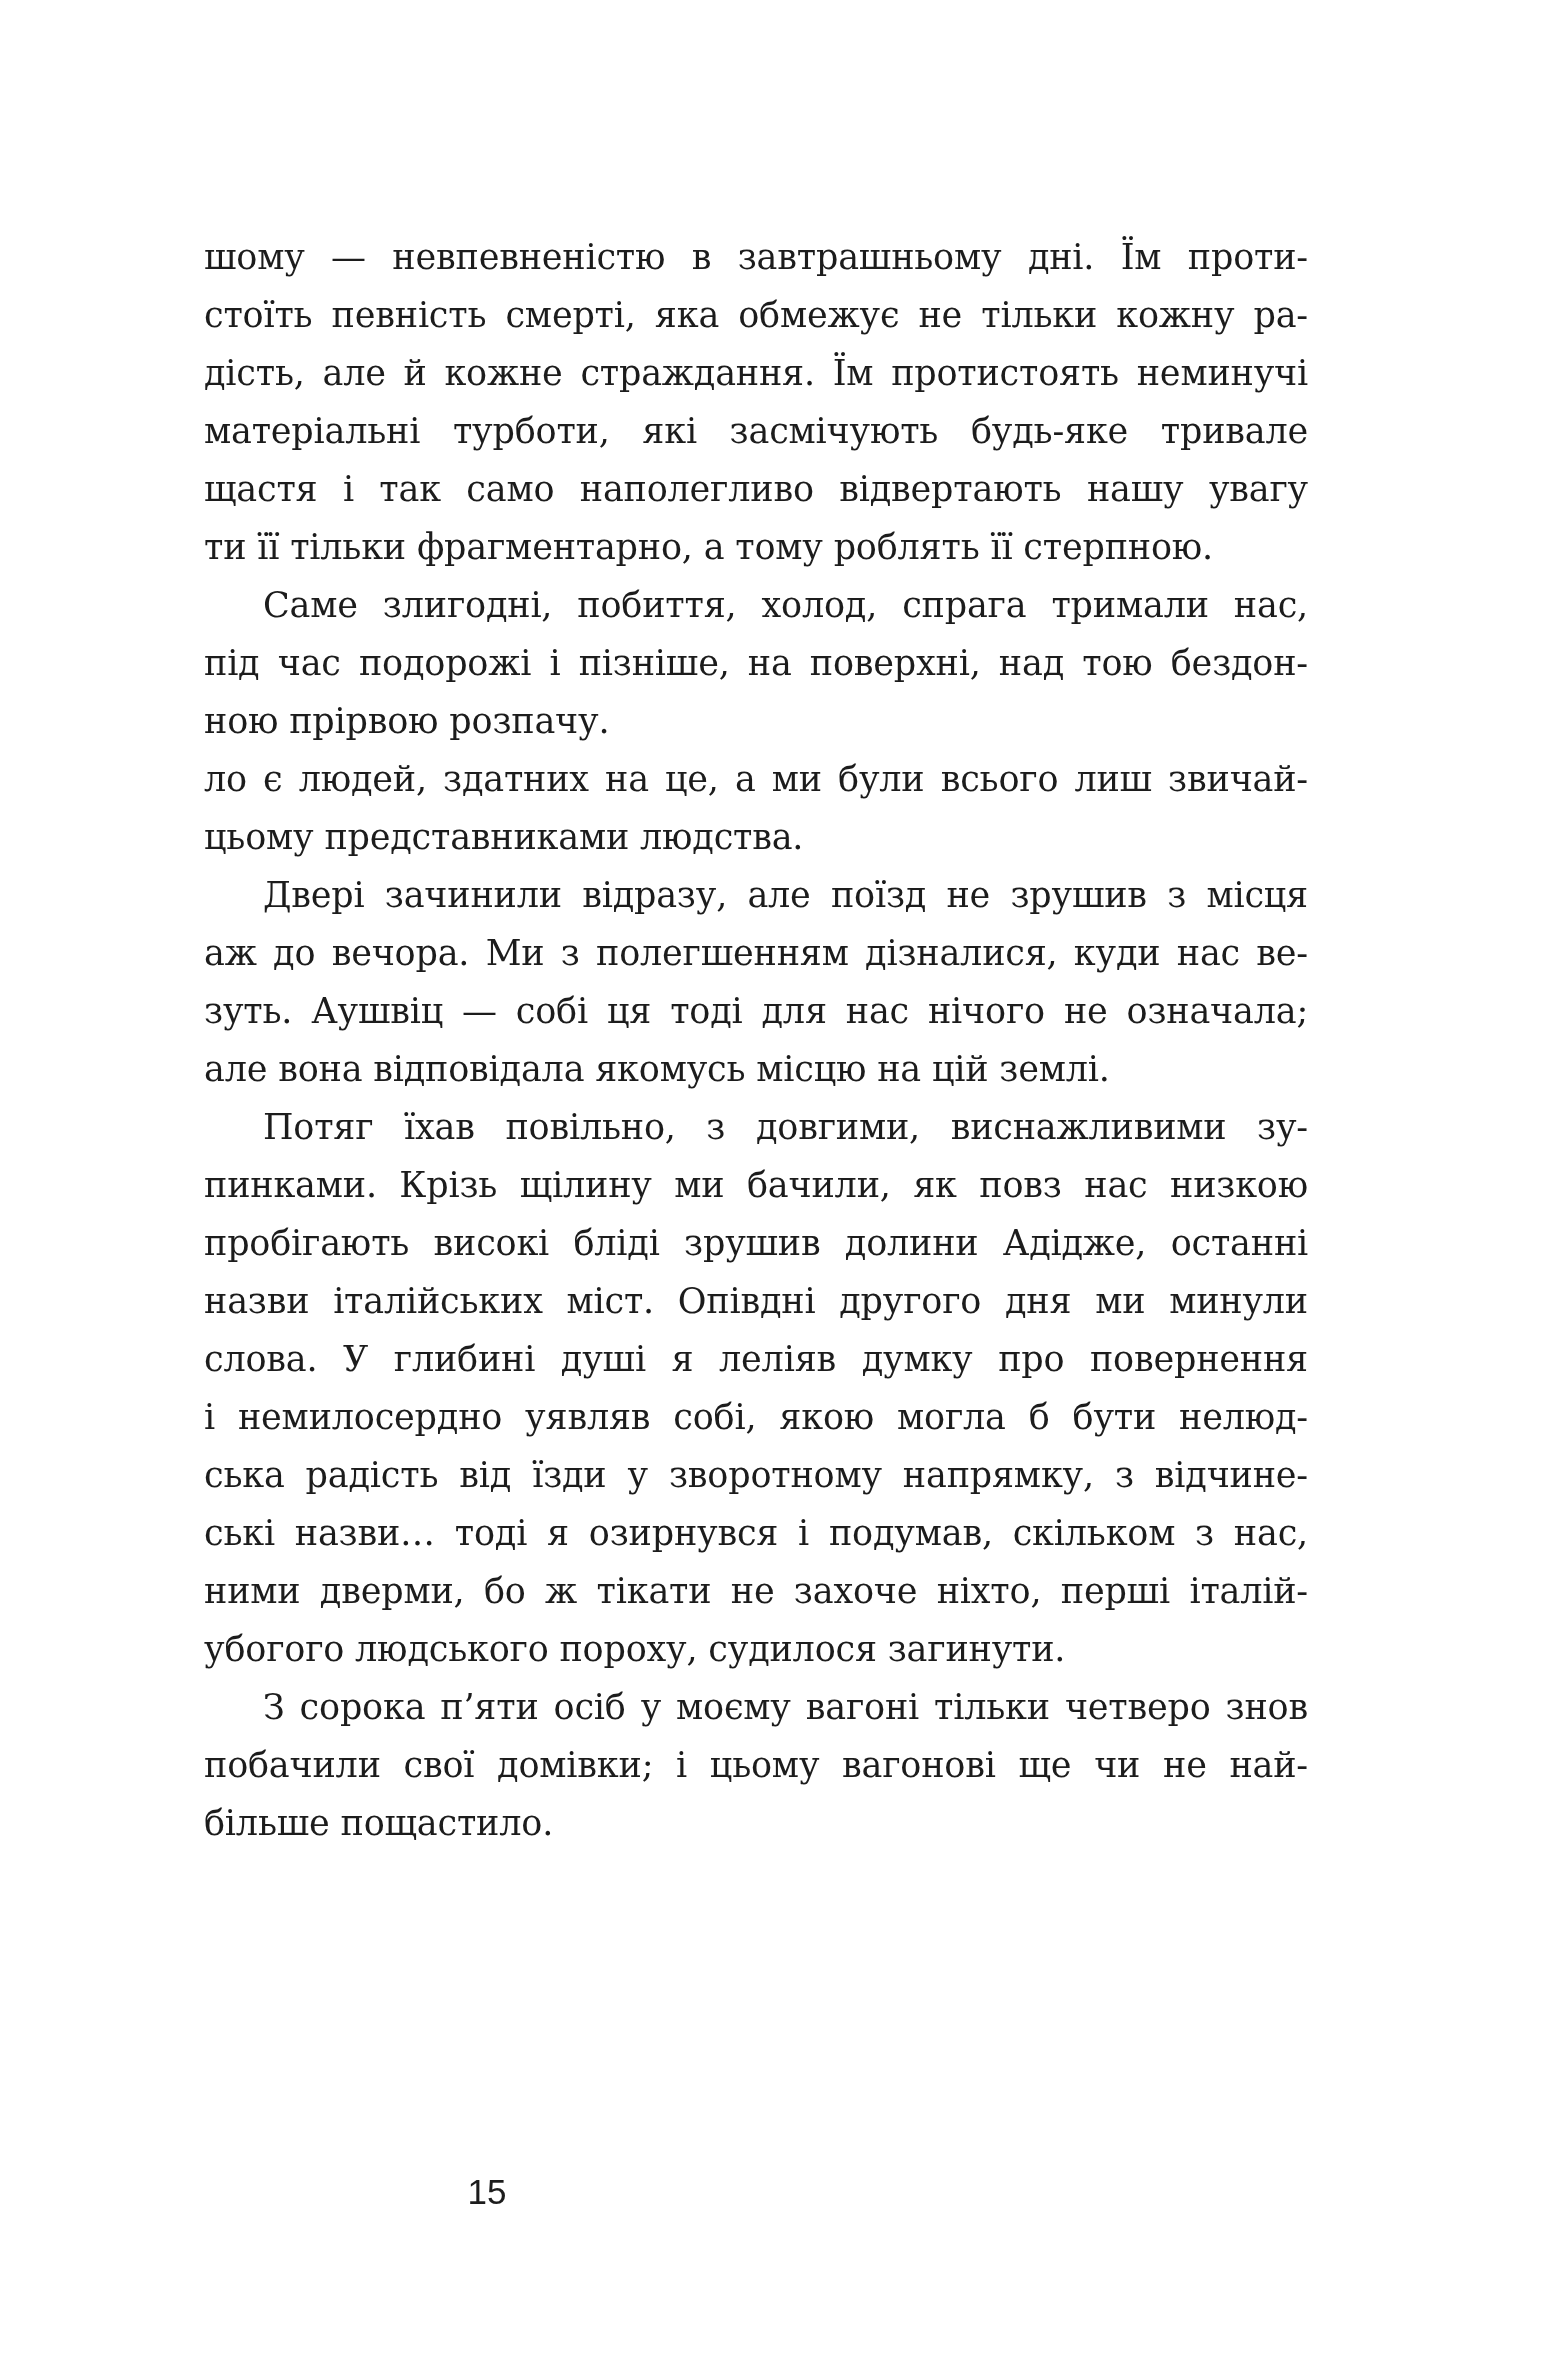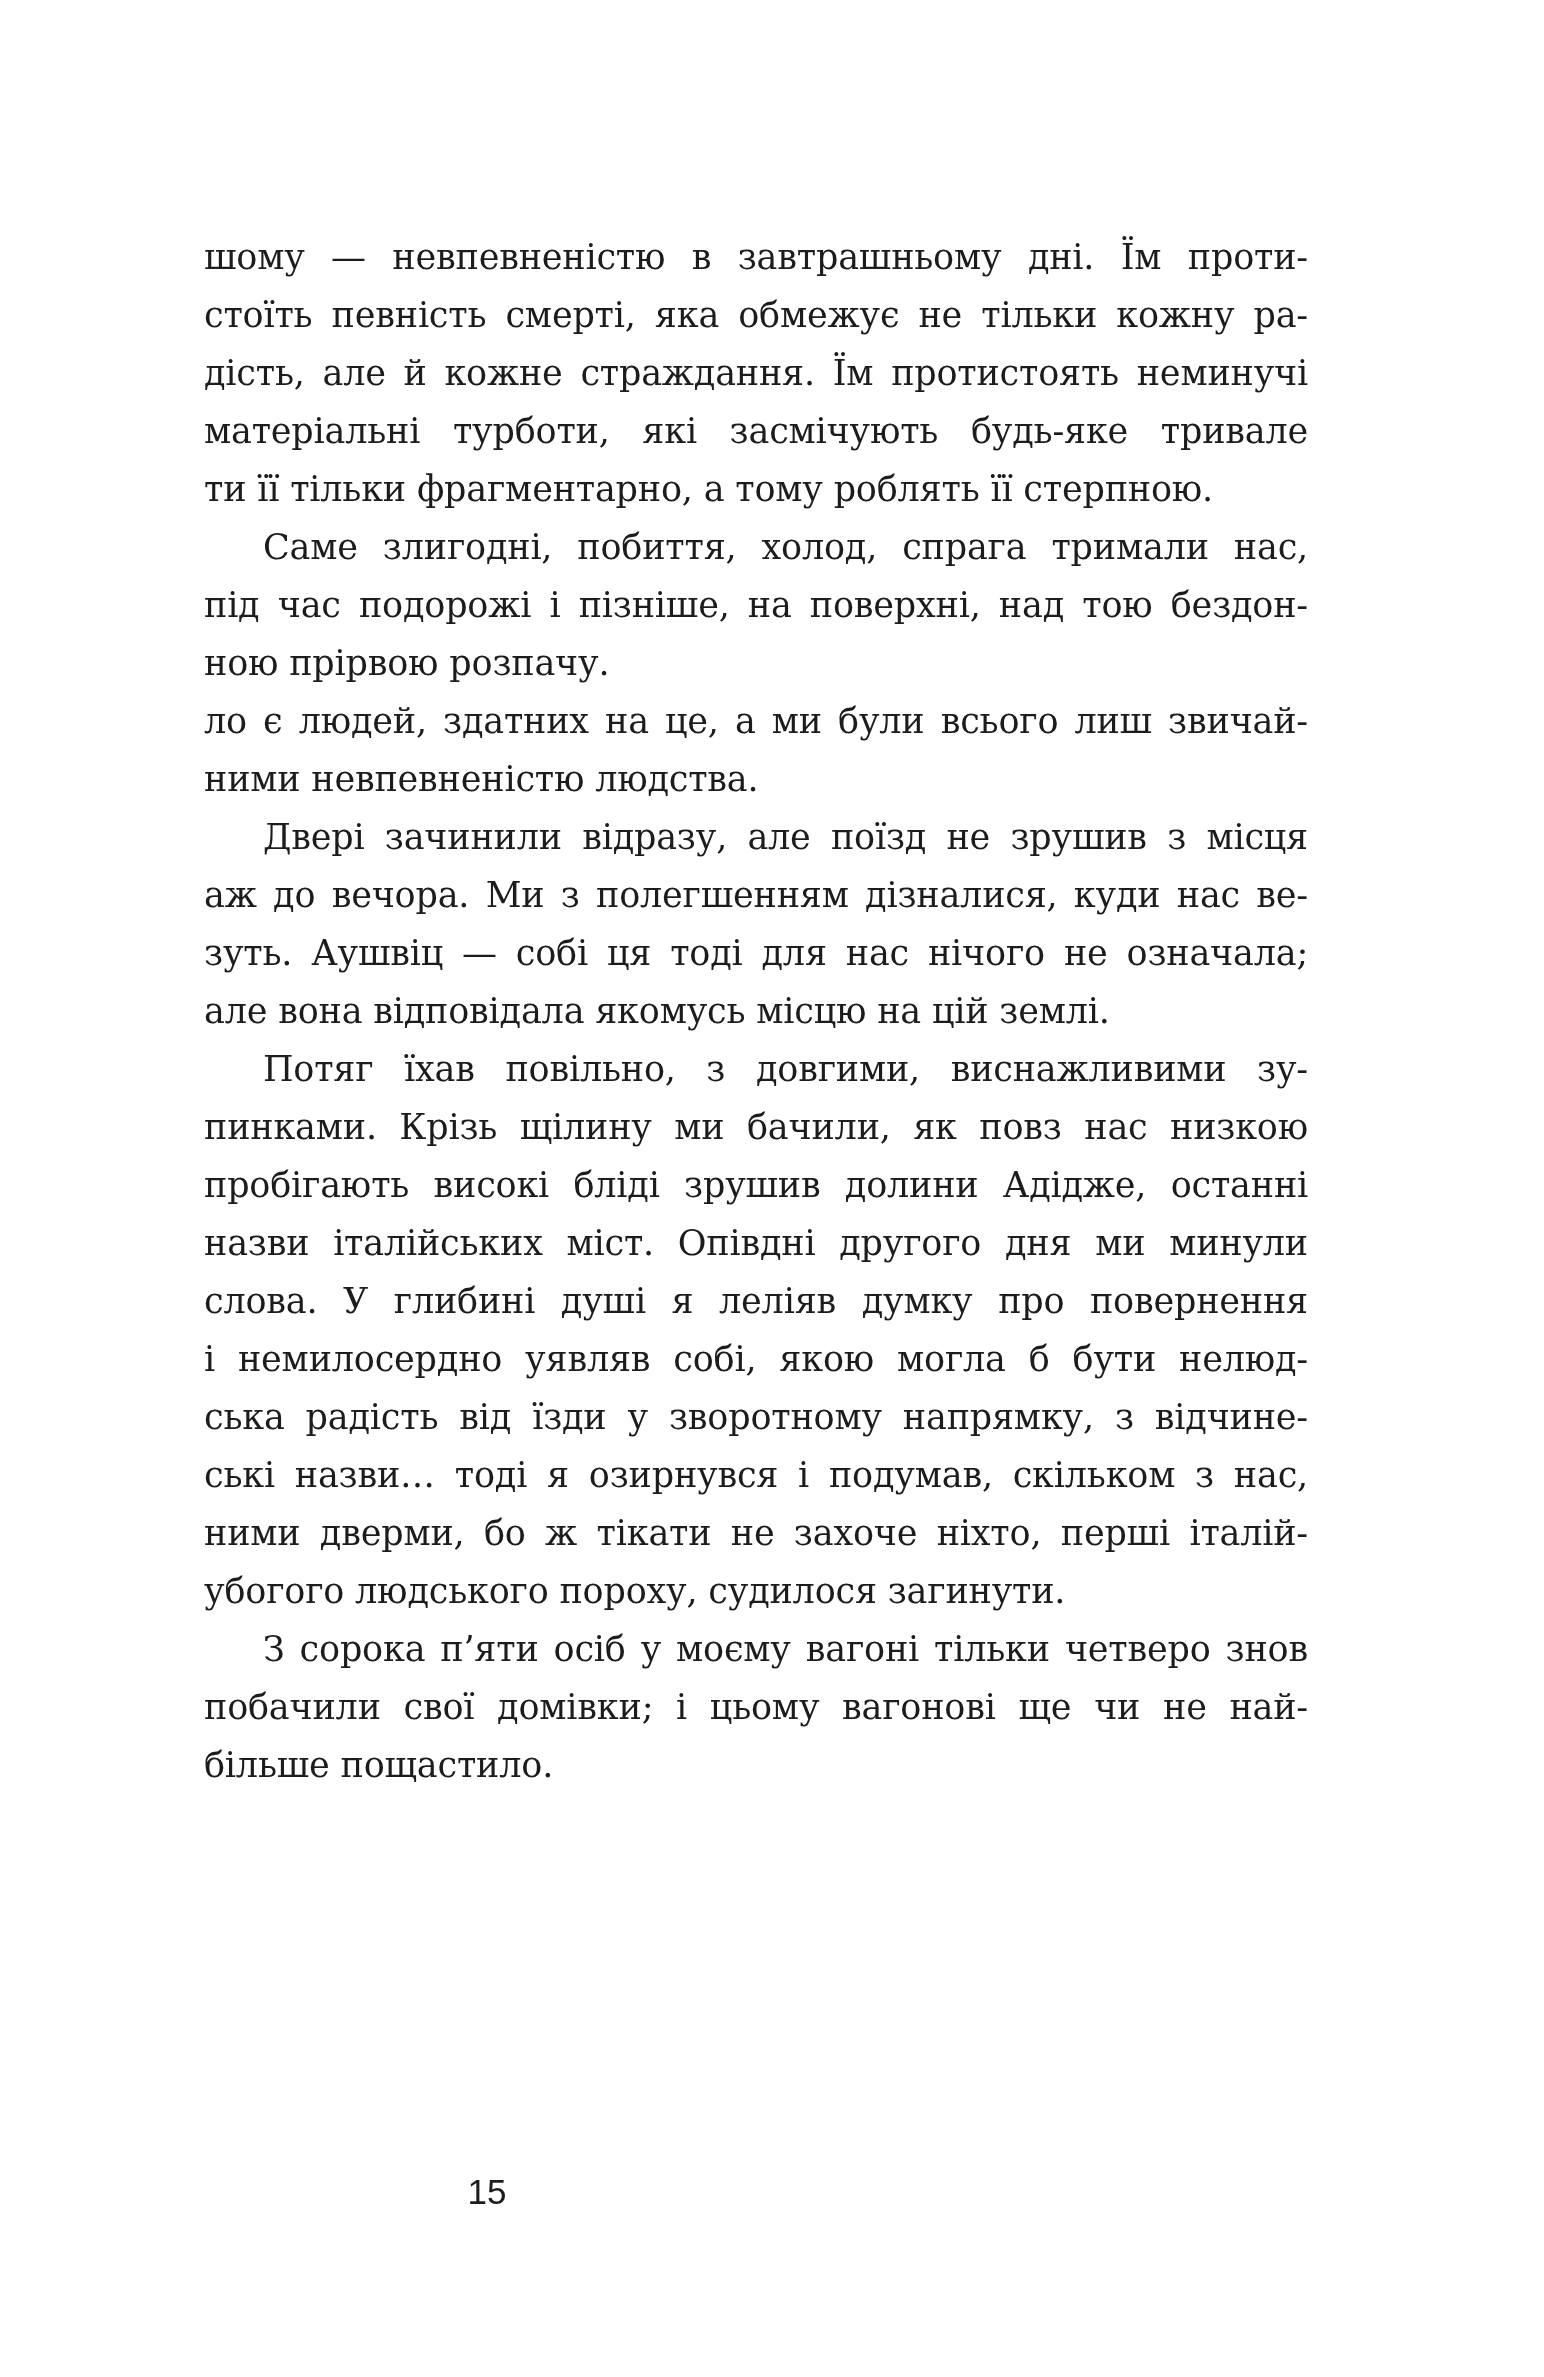--- a/index.html
+++ b/index.html
@@ -34,32 +34,33 @@
 <body>
 
 <div class="page">
   <div class="text-block">
 
     <div class="paragraph">
       <span class="line">шому — невпевненістю в завтрашньому дні. Їм проти-</span>
       <span class="line">стоїть певність смерті, яка обмежує не тільки кожну ра-</span>
       <span class="line">дість, але й кожне страждання. Їм протистоять неминучі</span>
       <span class="line">матеріальні турботи, які засмічують будь-яке тривале</span>
+      <span class="line">щастя і так само наполегливо відвертають нашу увагу</span>
       <span class="line last">ти її тільки фрагментарно, а тому роблять її стерпною.</span>
     </div>
 
     <div class="paragraph">
       <span class="line indent">Саме злигодні, побиття, холод, спрага тримали нас,</span>
       <span class="line">під час подорожі і пізніше, на поверхні, над тою бездон-</span>
       <span class="line last">ною прірвою розпачу.</span>
     </div>
 
     <div class="paragraph">
       <span class="line">ло є людей, здатних на це, а ми були всього лиш звичай-</span>
-      <span class="line last">ними невпевненістю людства.</span>
+      <span class="line last">цьому представниками людства.</span>
     </div>
 
     <div class="paragraph">
       <span class="line indent">Двері зачинили відразу, але поїзд не зрушив з місця</span>
       <span class="line">аж до вечора. Ми з полегшенням дізналися, куди нас ве-</span>
       <span class="line">зуть. Аушвіц — собі ця тоді для нас нічого не означала;</span>
       <span class="line last">але вона відповідала якомусь місцю на цій землі.</span>
     </div>
 
     <div class="paragraph">

